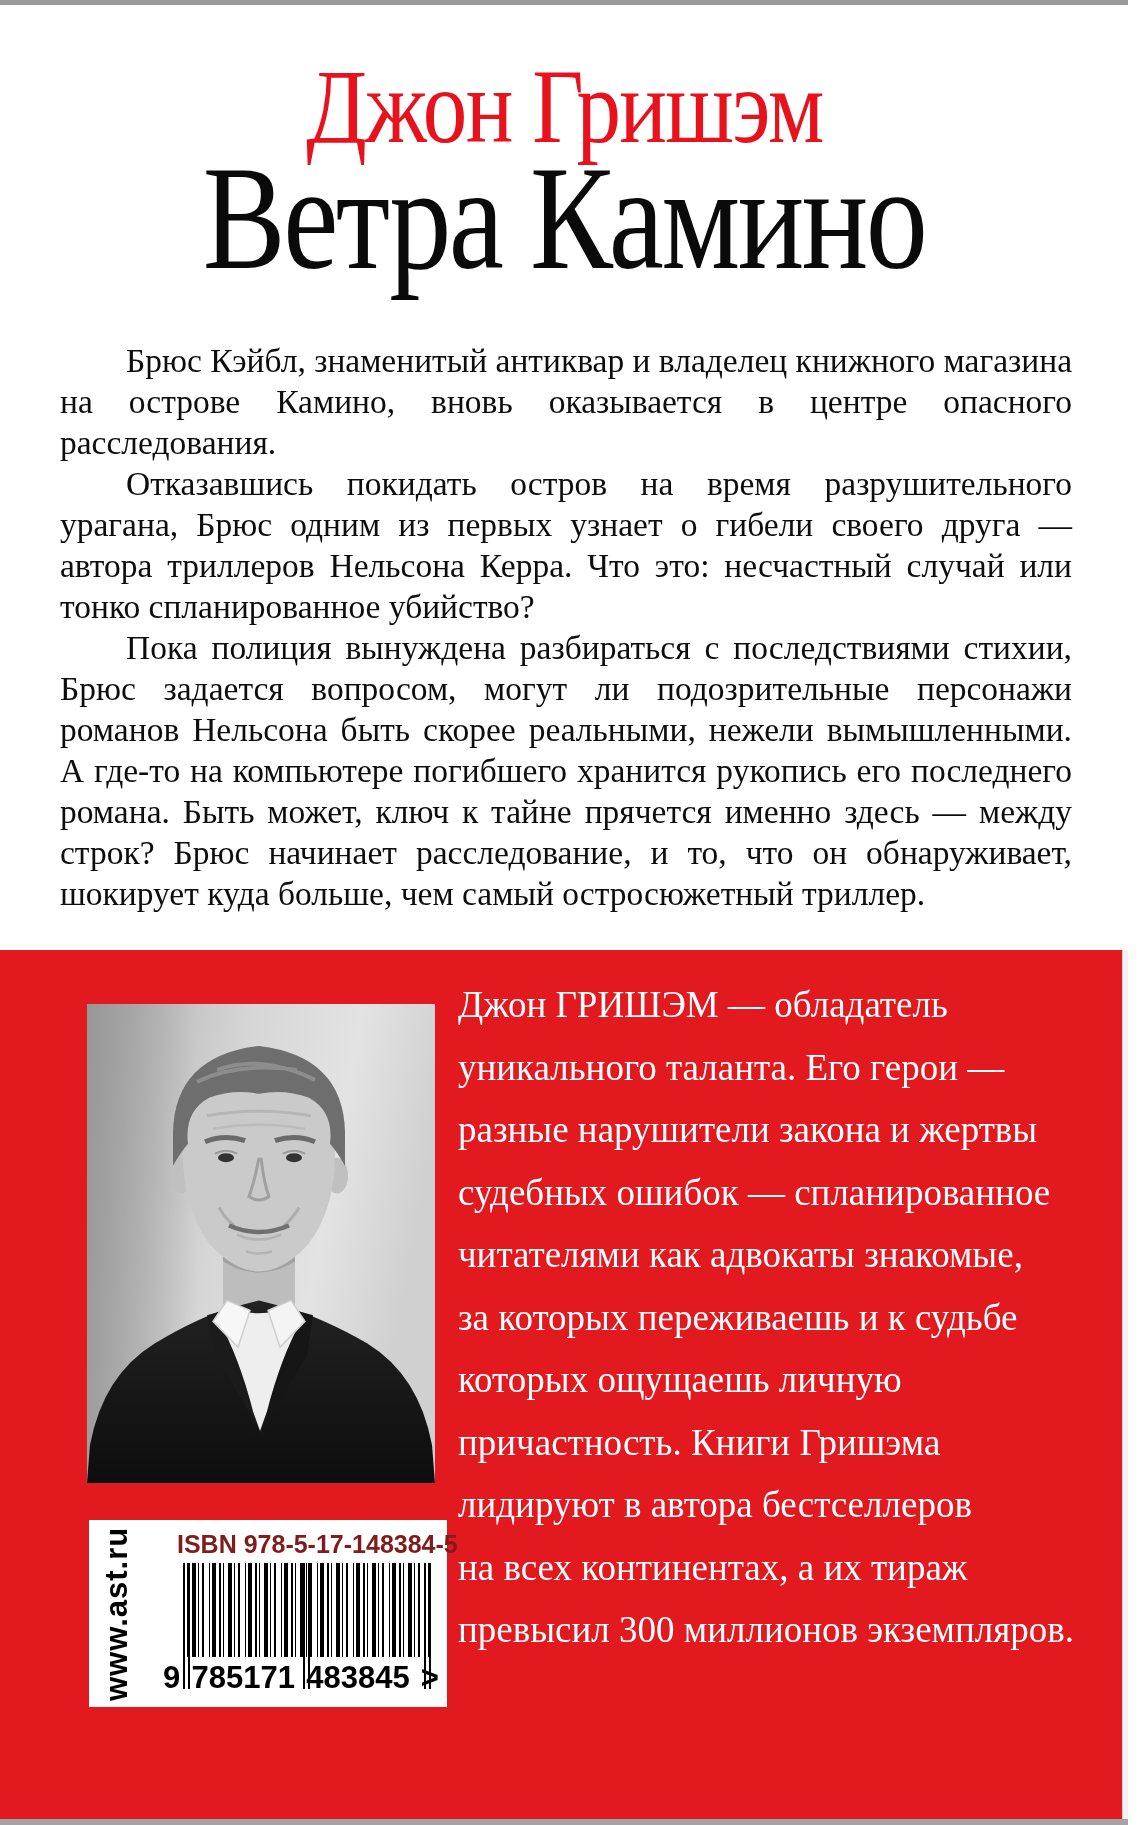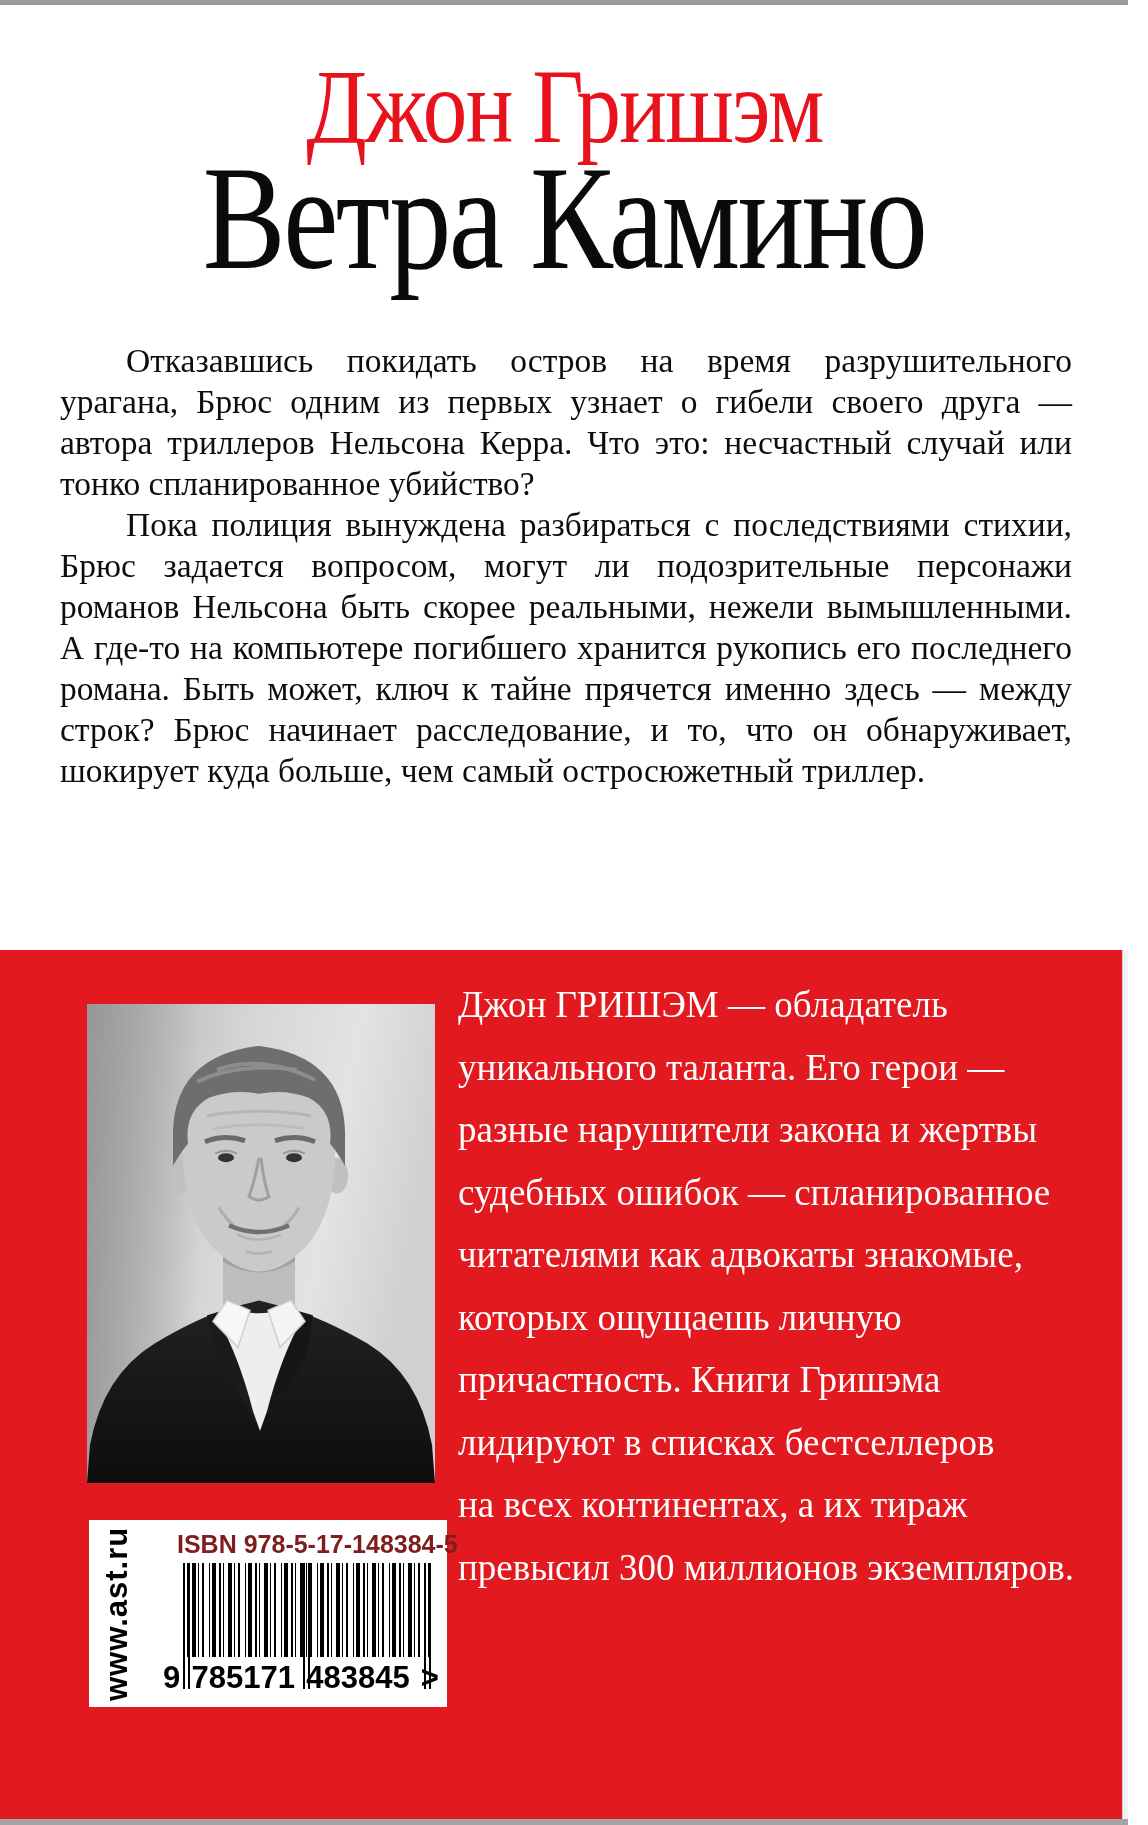--- a/index.html
+++ b/index.html
@@ -61,20 +61,21 @@
 <div class="page">
   <div class="edge-top"></div>
 
   <header class="titles">
     <div class="author">Джон Гришэм</div>
     <br>
     <div class="book-title">Ветра Камино</div>
   </header>
 
   <section class="annotation">
+    <p>Брюс Кэйбл, знаменитый антиквар и владелец книжного магазина на острове Камино, вновь оказывается в центре опасного расследования.</p>
     <p>Отказавшись покидать остров на время разрушительного урагана, Брюс одним из первых узнает о гибели своего друга — автора триллеров Нельсона Керра. Что это: несчастный случай или тонко спланированное убийство?</p>
     <p>Пока полиция вынуждена разбираться с последствиями стихии, Брюс задается вопросом, могут ли подозрительные персонажи романов Нельсона быть скорее реальными, нежели вымышленными. А где-то на компьютере погибшего хранится рукопись его последнего романа. Быть может, ключ к тайне прячется именно здесь — между строк? Брюс начинает расследование, и то, что он обнаруживает, шокирует куда больше, чем самый остросюжетный триллер.</p>
   </section>
 
   <section class="red-panel">
 
     <div class="photo">
       <svg viewBox="0 0 348 480" preserveAspectRatio="none">
         <defs>
           <linearGradient id="bg" x1="0" y1="0" x2="1" y2="0.25">
@@ -129,23 +130,24 @@
         <path d="M204 297 L181 307 L193 344 L218 318 Z" fill="#f4f4f4" stroke="#cfcfcf" stroke-width="1.5"></path>
       </svg>
     </div>
 
     <div class="bio">
       <div class="bio-line">Джон ГРИШЭМ — обладатель</div>
       <div class="bio-line">уникального таланта. Его герои —</div>
       <div class="bio-line">разные нарушители закона и жертвы</div>
       <div class="bio-line">судебных ошибок — спланированное</div>
       <div class="bio-line">читателями как адвокаты знакомые,</div>
+      <div class="bio-line">за которых переживаешь и к судьбе</div>
       <div class="bio-line">которых ощущаешь личную</div>
       <div class="bio-line">причастность. Книги Гришэма</div>
-      <div class="bio-line">лидируют в списках бестселлеров</div>
+      <div class="bio-line">лидируют в автора бестселлеров</div>
       <div class="bio-line">на всех континентах, а их тираж</div>
       <div class="bio-line">превысил 300 миллионов экземпляров.</div>
     </div>
 
     <div class="barcode-box">
       <div class="site">www.ast.ru</div>
       <div class="bc-right">
         <div class="isbn">ISBN 978-5-17-148384-5</div>
         <div class="bars-wrap">
           <div class="bars"></div>

